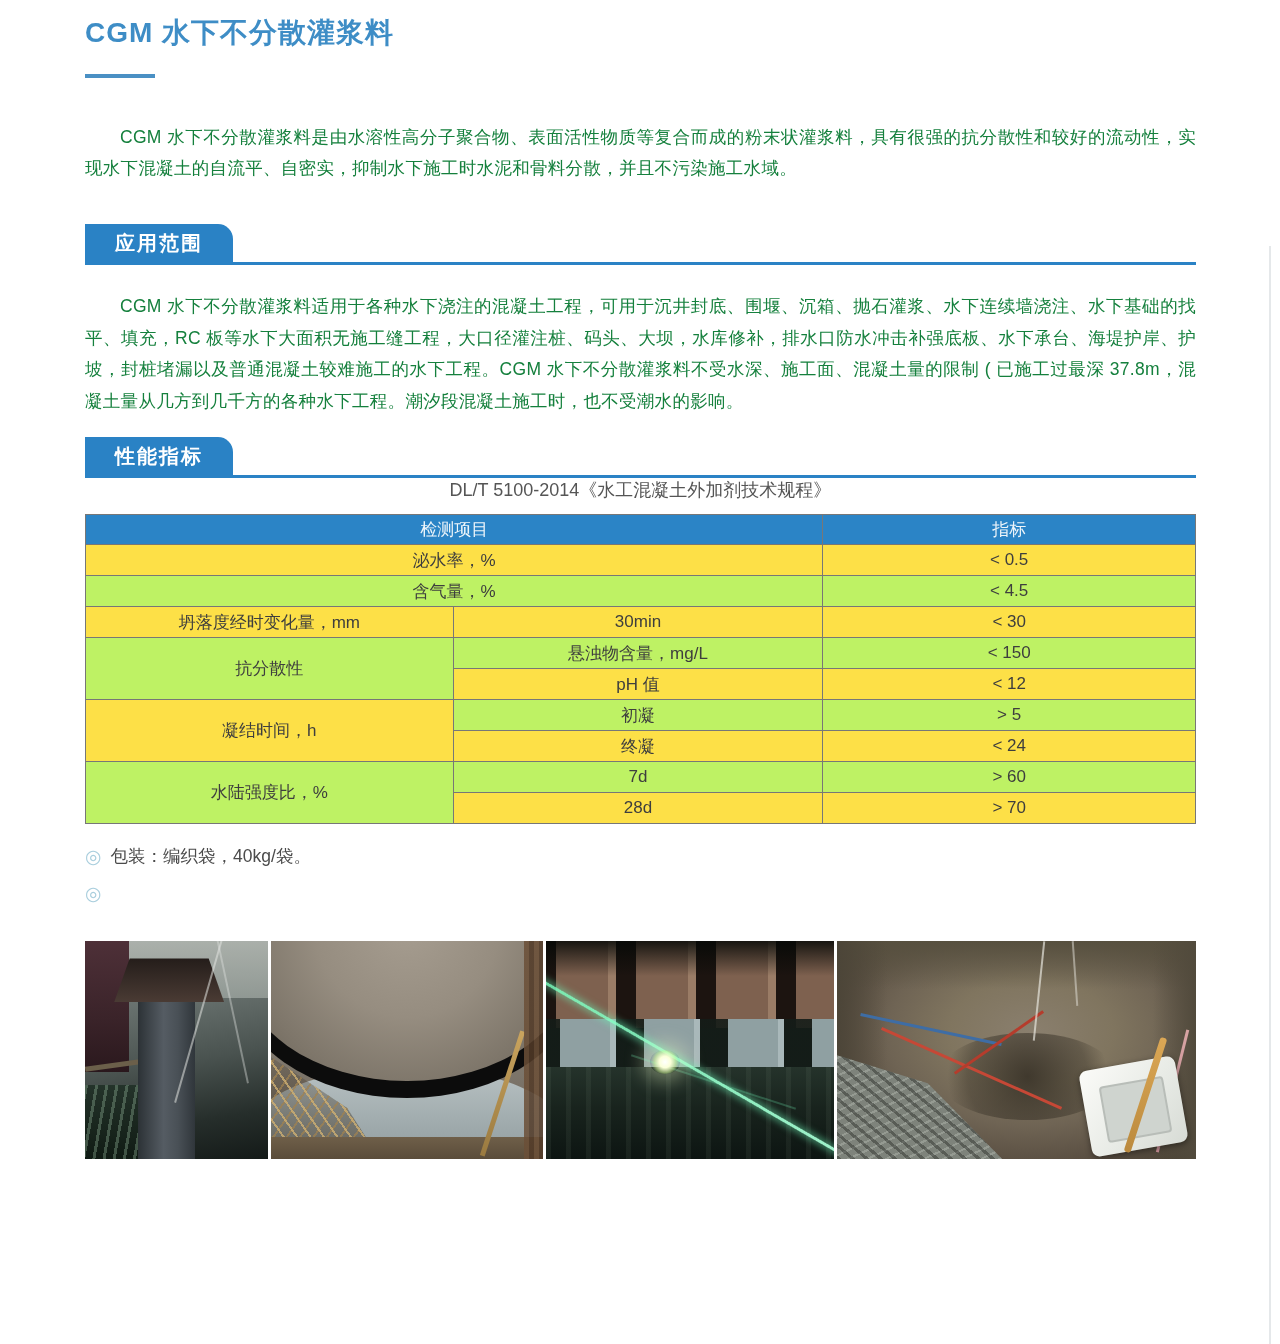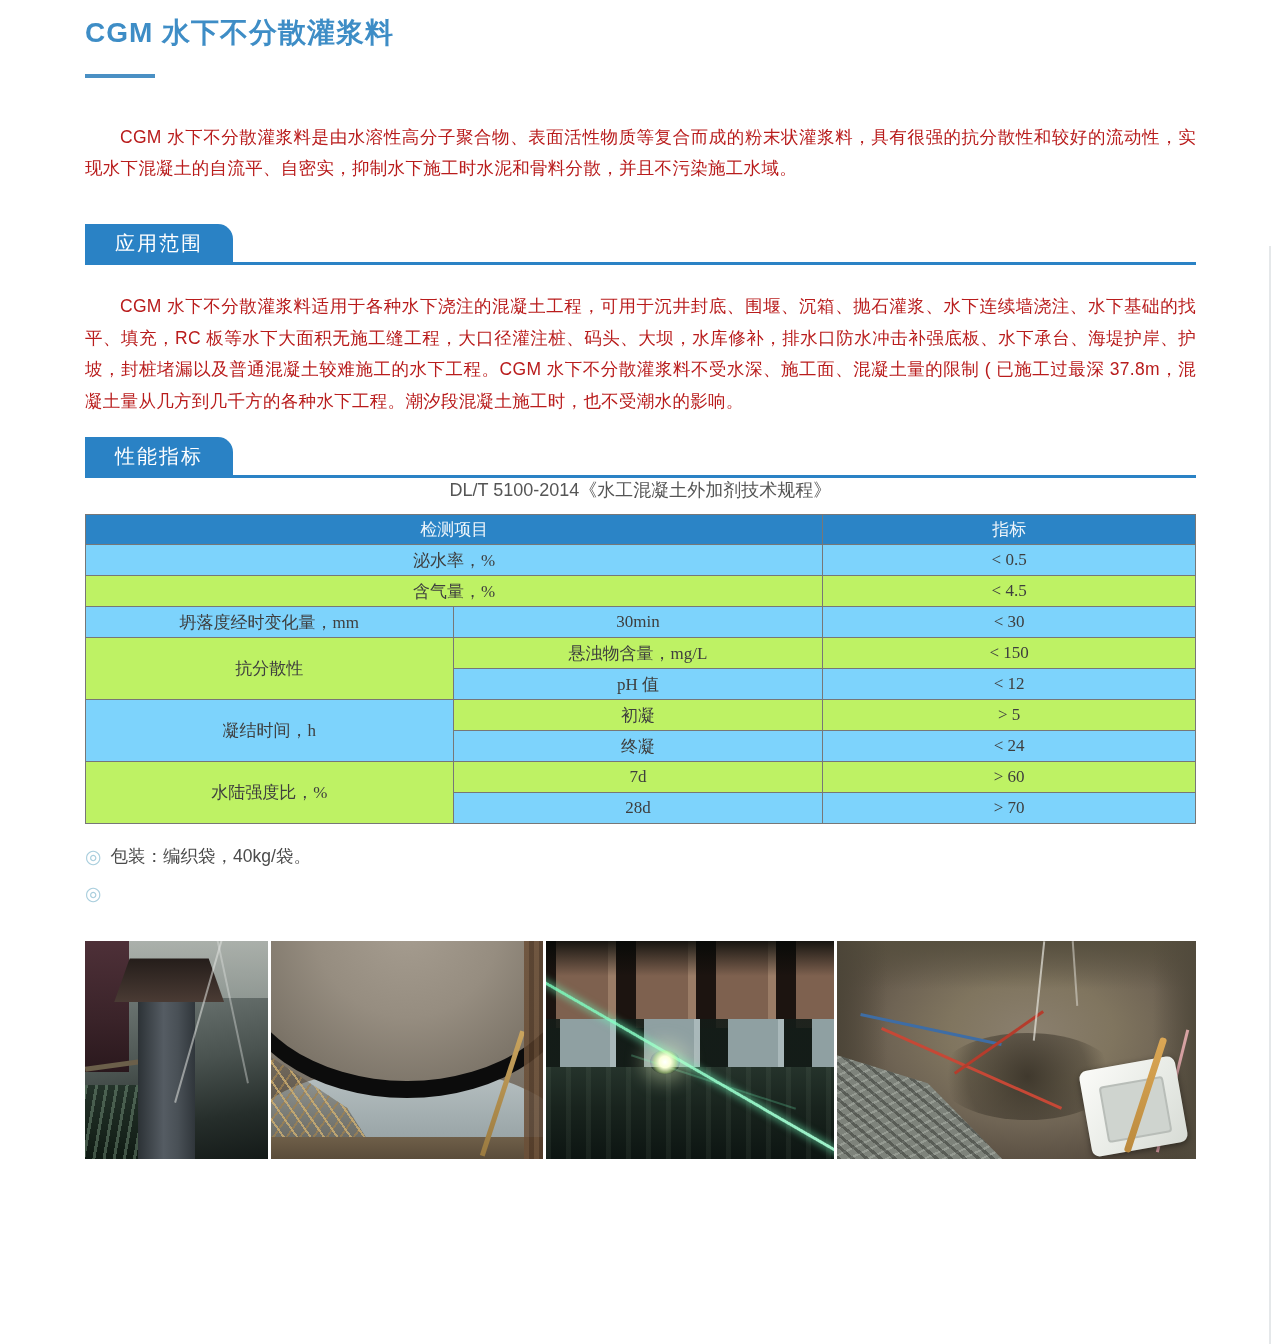--- a/index.html
+++ b/index.html
@@ -4,38 +4,38 @@
 <style>
   * { box-sizing: border-box; margin: 0; padding: 0; }
   html,body { background:#ffffff; }
   body { font-family:"Liberation Sans","DejaVu Sans",sans-serif; }
   .page { position:relative; width:1280px; height:1344px; background:#ffffff; overflow:hidden; }
   .content { padding:14px 84px 0 85px; }
 
   h1 { font-size:28px; font-weight:700; color:#3e8dc6; letter-spacing:1px; }
   .title-underline { width:70px; height:4px; background:#4a90c4; margin-top:22px; }
 
-  .para { margin-top:44px; font-size:17.5px; line-height:31px; color:#b91c1c;
+  .para { margin-top:44px; font-size:17.5px; line-height:31px; color:#15803d;
           text-indent:2em; text-align:justify; letter-spacing:0.3px; }
   .para.app { margin-top:26px; line-height:31.5px; }
 
   .section-header { margin-top:40px; border-bottom:3px solid #2a82c5; }
   .section-header.tight { margin-top:20px; }
   .section-badge { display:inline-block; background:#2a82c5; color:#ffffff;
-                   font-size:20px; font-weight:400; letter-spacing:2px;
+                   font-size:20px; font-weight:700; letter-spacing:2px;
                    padding:6px 30px 5px 30px; border-top-right-radius:15px; }
 
   .table-caption { text-align:center; font-size:18px; color:#555555; }
 
   table.spec-table { width:1111px; border-collapse:collapse; margin-top:12px; }
   .spec-table col.c1 { width:368px; } .spec-table col.c2 { width:370px; } .spec-table col.c3 { width:373px; }
   .spec-table th, .spec-table td { border:1px solid #777777; text-align:center;
-        font-size:17px; color:#3e3e3e; padding:0; height:31px; font-weight:400;font-family:Liberation Serif, serif; }
+        font-size:17px; color:#3e3e3e; padding:0; height:31px; font-weight:400; }
   .spec-table thead th { background:#2b84c6; color:#eef5fa; height:30px; }
-  .spec-table td.gray { background:#7dd3fc; }
+  .spec-table td.gray { background:#fde047; }
   .spec-table td.white { background:#bef264; }
 
   .storage-list { list-style:none; margin-top:20px; }
   .storage-list li { display:flex; align-items:center; gap:9px; font-size:17.5px;
                      color:#4b4b4b; margin-bottom:16px; }
   .bullet-icon { color:#a9cedd; font-size:19px; line-height:1; }
 
   .photos { display:flex; gap:3px; margin-top:38px; }
   .photo { position:relative; height:218px; overflow:hidden; }
   .photo > div { position:absolute; }

